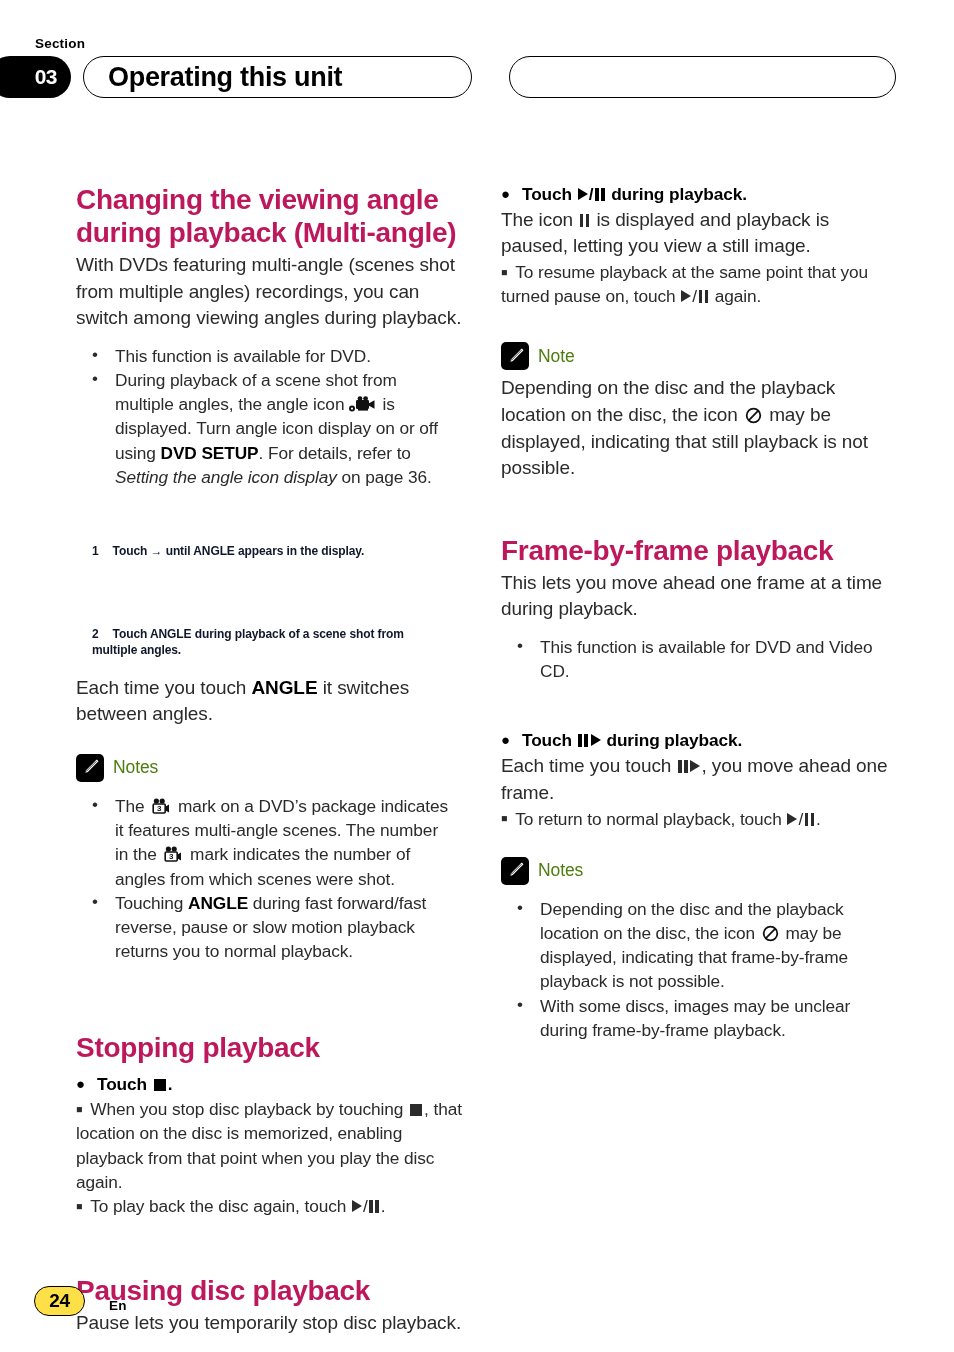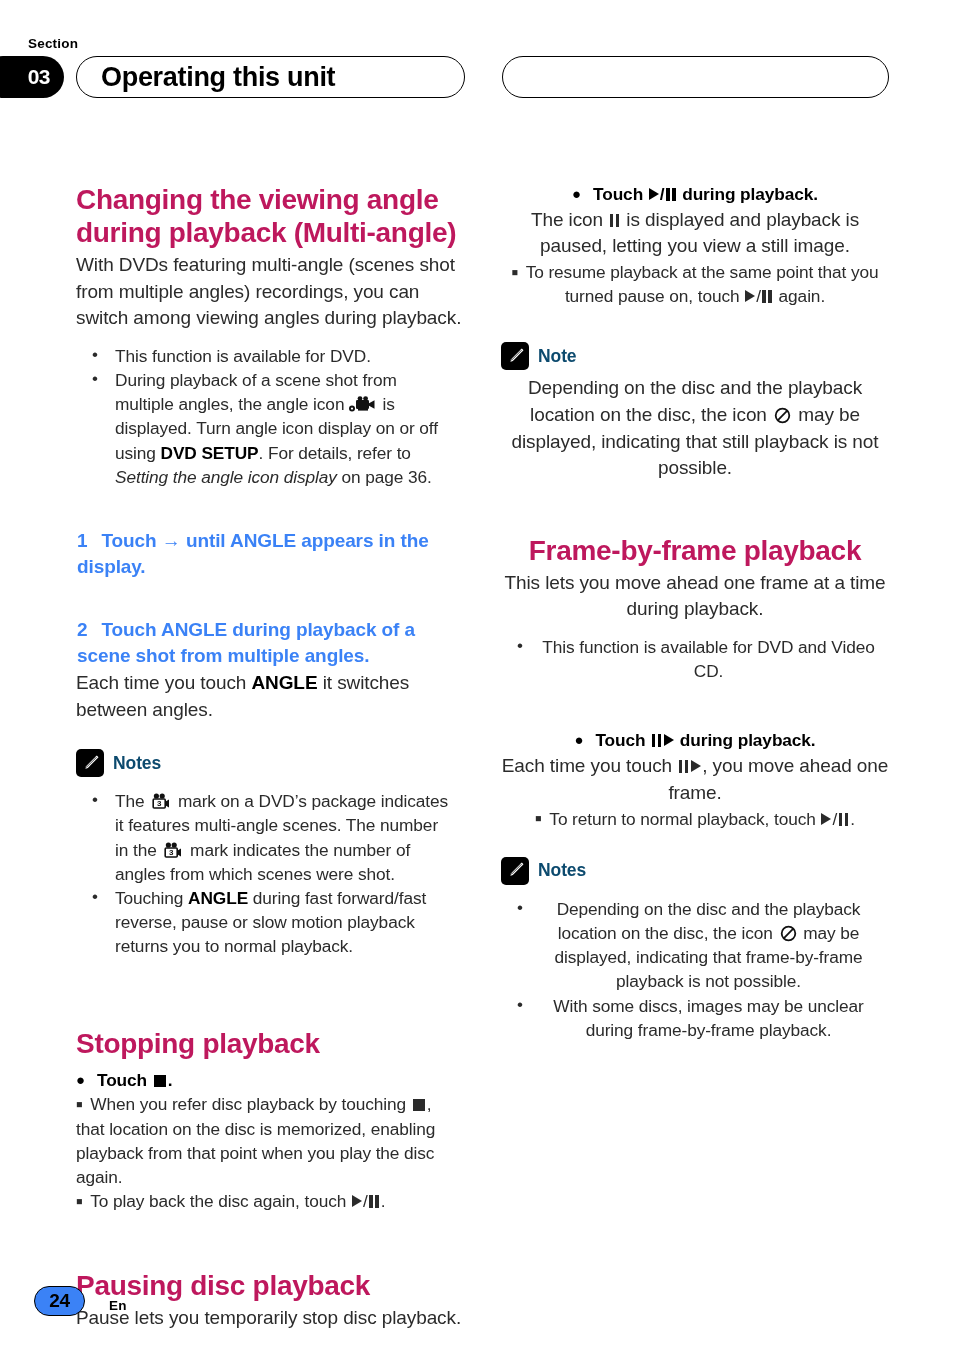--- a/index.html
+++ b/index.html
@@ -12,21 +12,21 @@
     height: 1352px;
     position: relative;
     font-family: "Liberation Sans", sans-serif;
     color: #1a1a1a;
     overflow: hidden;
   }
 
   
   .page-header {
     position: absolute;
-    left: 0;
+    left: 7px;
     top: 36px;
     width: 776px;
     height: 70px;
   }
   .section-label {
     position: absolute;
     left: 28px;
     top: 0px;
     font-size: 13.5px;
     font-weight: bold;
@@ -80,21 +80,21 @@
     color: #000;
   }
 
   
   .column {
     position: absolute;
     top: 183px;
     width: 388px;
   }
   .column.left  { left: 76px; }
-  .column.right { left: 501px; text-align: center; }
+  .column.right { left: 501px; }
 
   h2.sect-title {
     font-size: 28px;
     font-weight: bold;
     line-height: 1.18;
     letter-spacing: -0.3px;
     margin: 0 0 3px 0;
     color: #be185d;
   }
   p.body {
@@ -139,26 +139,26 @@
   }
   .sqmark {
     font-size: 10.5px;
     vertical-align: 2.5px;
     margin-right: 8px;
     color: #2b2b2b;
   }
 
   
   .step {
-    font-size: 19px;
+    font-size: 12px;
     font-weight: bold;
     line-height: 1.38;
-    color: #3b82f6;
-    letter-spacing: -0.1px;
-    margin: 1px;
+    color: #0f172a;
+    letter-spacing: -0.1px;
+    margin: 16px;
   }
   .step .num { margin-right: 14px; }
 
   
   .dot-instr {
     font-size: 17.3px;
     font-weight: bold;
     line-height: 1.38;
     color: #000;
     letter-spacing: -0.1px;
@@ -185,22 +185,22 @@
     height: 28px;
     background: #000;
     border-radius: 5px;
     display: inline-flex;
     align-items: center;
     justify-content: center;
     flex: 0 0 auto;
   }
   .note-title {
     font-size: 17.5px;
-    font-weight: bold;
-    color: #0c4a6e;
+    font-weight: normal;
+    color: #4d7c0f;
     letter-spacing: -0.1px;
   }
 
   
   .gl {
     display: inline-block;
     vertical-align: -2px;
   }
   .gl-cam   { width: 30px; height: 17px; margin: 0 4px; vertical-align: -3px; }
   .gl-ang   { width: 20px; height: 18px; margin: 0 2px; vertical-align: -4px; }
@@ -232,21 +232,21 @@
   }
   .page-oval {
     width: 51px;
     height: 30px;
     border: 1.6px solid #000;
     border-radius: 15px;
     display: flex;
     align-items: center;
     justify-content: center;
     box-sizing: border-box;
-    background: #3b82f6;
+    background: #fde047;
   }
   .page-num {
     font-size: 19px;
     font-weight: bold;
     color: #000;
     letter-spacing: -0.3px;
   }
   .lang-code {
     margin-left: 24px;
     font-size: 13.5px;
@@ -349,21 +349,21 @@
 
   <div class="sp34"></div>
   <div class="sp22"></div>
 
   <h2 class="sect-title">Stopping playback</h2>
 
   <div class="sp6"></div>
 
   <p class="dot-instr"><span class="bigdot">●</span><span>Touch</span> <span class="stop"></span><span>.</span></p>
 
-  <p class="sq"><span class="sqmark">■</span><span>When you refer disc playback by touching</span> <span class="stop"></span><span>, that location on the disc is memorized, enabling playback from that point when you play the disc again.</span></p>
+  <p class="sq"><span class="sqmark">■</span><span>When you stop disc playback by touching</span> <span class="stop"></span><span>, that location on the disc is memorized, enabling playback from that point when you play the disc again.</span></p>
 
   <p class="sq"><span class="sqmark">■</span><span>To play back the disc again, touch</span> <span class="play"></span>/<span class="pause"></span><span>.</span></p>
 
   <div class="sp34"></div>
   <div class="sp22"></div>
 
   <h2 class="sect-title">Pausing disc playback</h2>
   <p class="body">Pause lets you temporarily stop disc playback.</p>
 </div>
 

